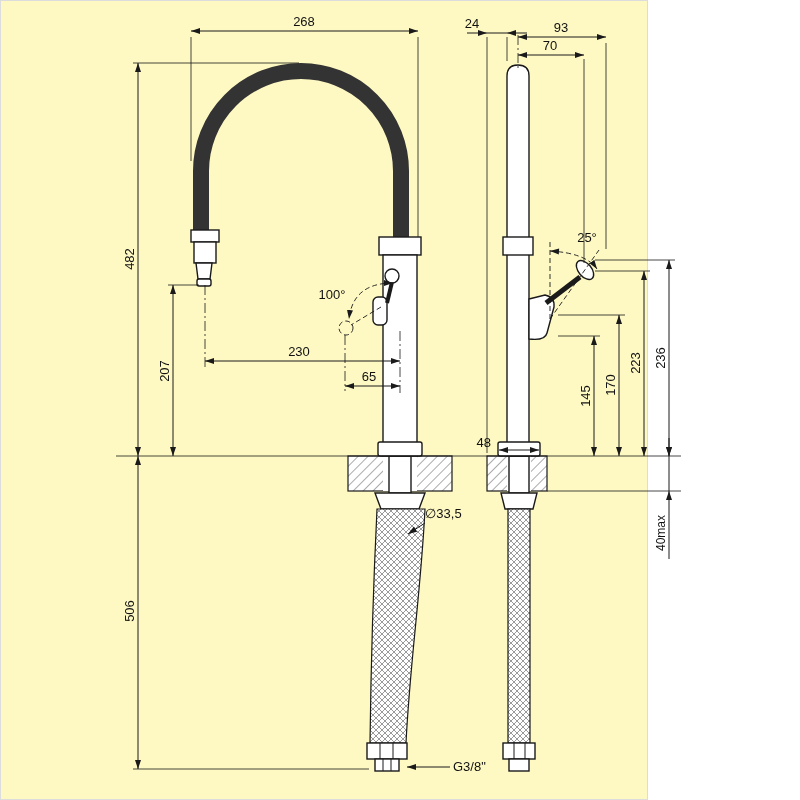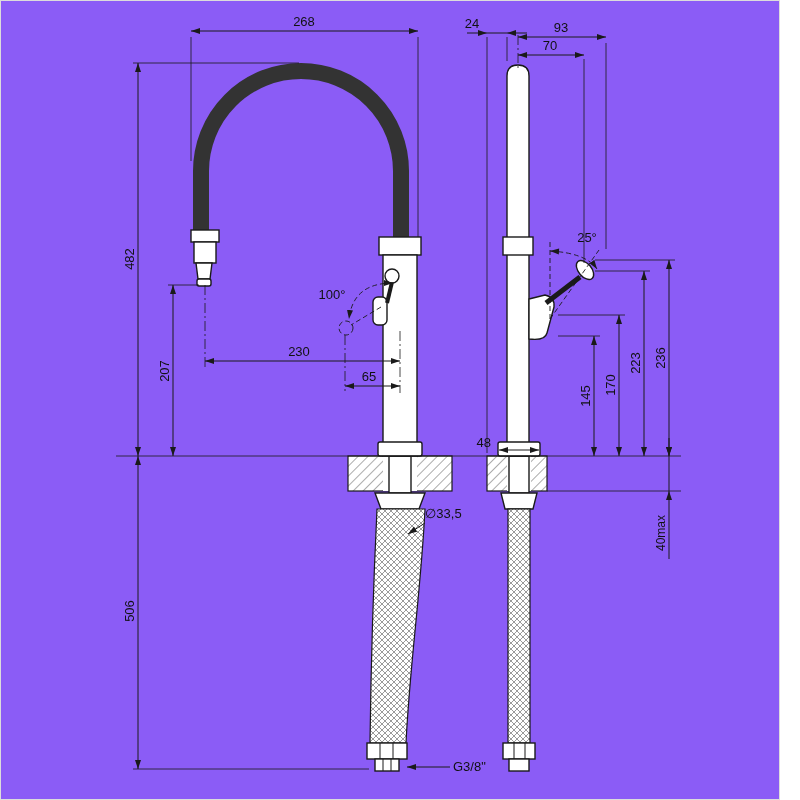--- a/index.html
+++ b/index.html
@@ -1,16 +1,16 @@
 <!DOCTYPE html>
 <html><head>
 <meta charset="utf-8">
 <style>
   html,body{margin:0;padding:0;background:#fff;}
-  .sheet{width:780px;height:800px;background:#8b5cf6;border:1px solid #dcdcdc;box-sizing:border-box;position:relative;font-family:"Liberation Sans",sans-serif;}
+  .sheet{width:648px;height:800px;background:#fef9c3;border:1px solid #dcdcdc;box-sizing:border-box;position:relative;font-family:"Liberation Sans",sans-serif;}
   svg{display:block;}
   .t{font-family:"Liberation Sans",sans-serif;font-size:13px;fill:#111;}
   .ts{font-size:12px;}
   .dim{stroke:#1a1a1a;stroke-width:1;fill:none;}
   .ext{stroke:#1a1a1a;stroke-width:0.8;fill:none;}
   .obj{stroke:#1a1a1a;stroke-width:1.4;fill:#ffffff;}
   .objthin{stroke:#1a1a1a;stroke-width:1;fill:none;}
   .dash{stroke:#1a1a1a;stroke-width:0.9;fill:none;stroke-dasharray:5 3;}
   .dashdot{stroke:#1a1a1a;stroke-width:0.8;fill:none;stroke-dasharray:10 3 2 3;}
   .hose{stroke:#1a1a1a;stroke-width:1.2;}

